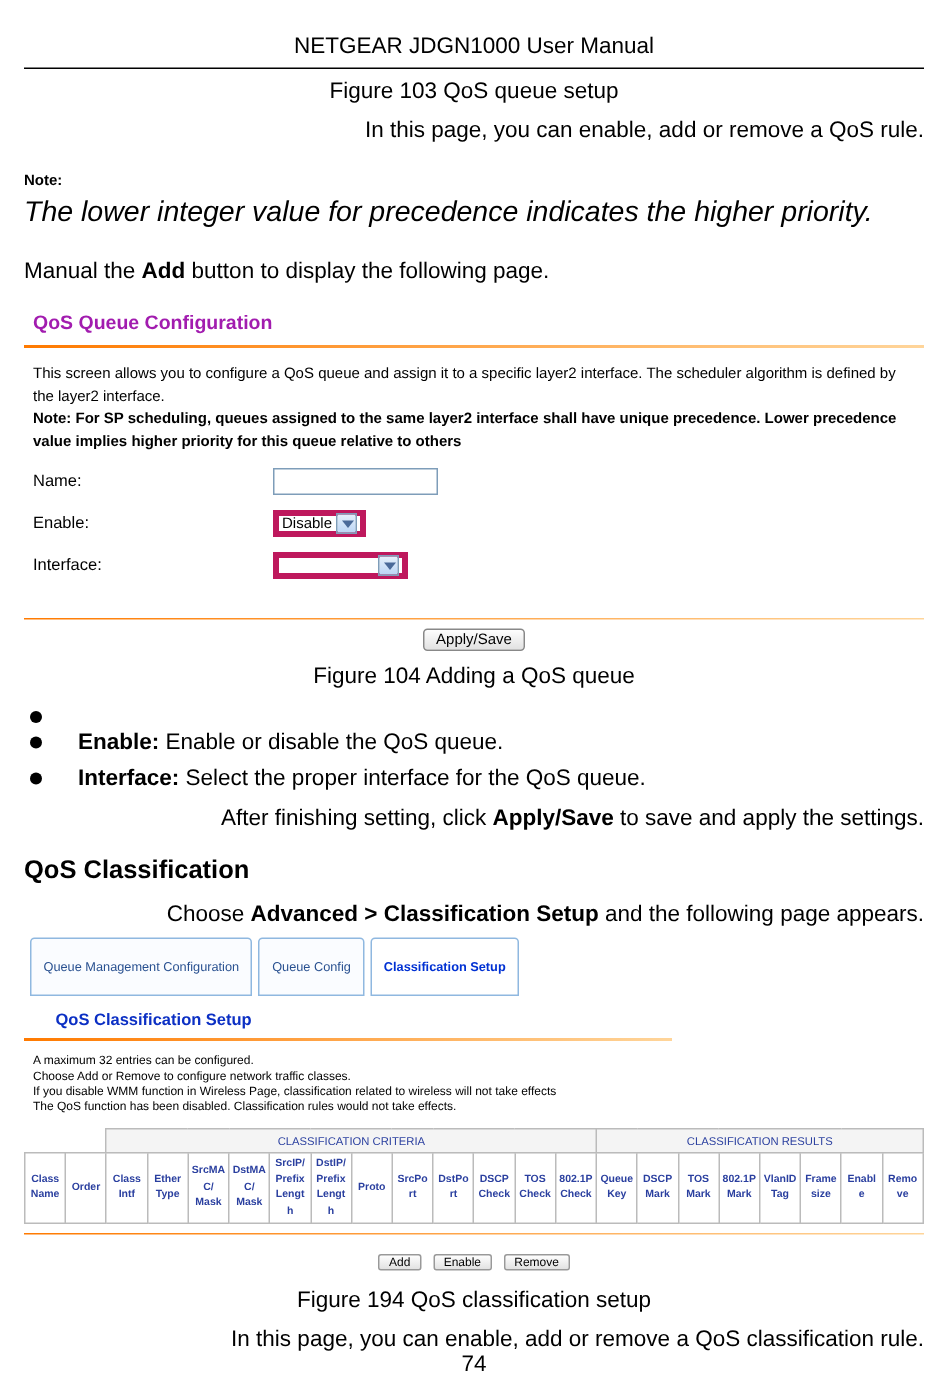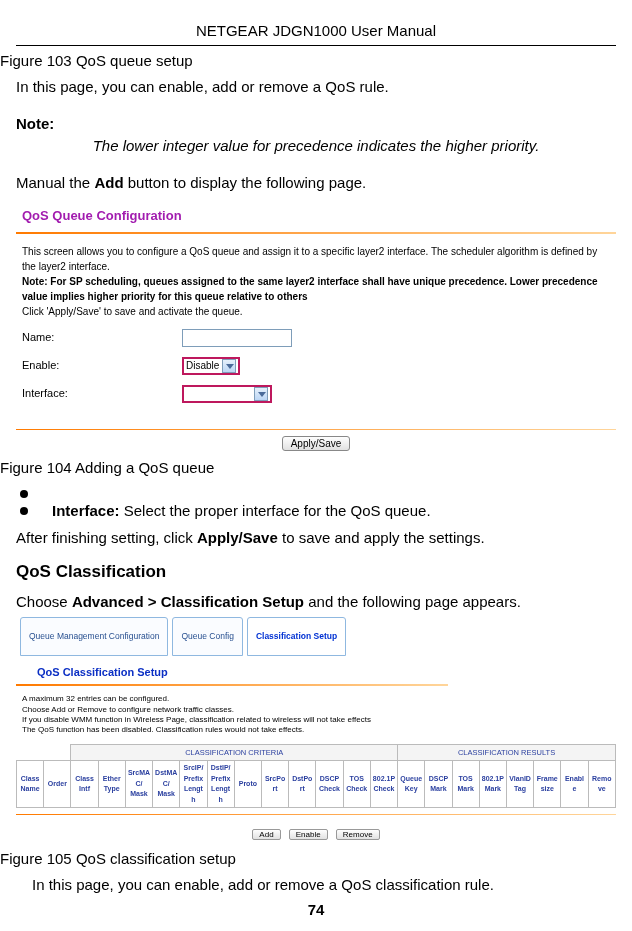--- a/index.html
+++ b/index.html
@@ -16,38 +16,38 @@
     .page-header {
       text-align: center;
       padding-top: 20px;
       font-size: 15px;
     }
     .header-underline {
       border-bottom: 1px solid #000;
       margin: 2px 16px 4px;
     }
     .figure-caption {
-      text-align: left;
+      text-align: center;
       font-size: 15px;
       margin: 2px 0;
     }
     .body-text {
       margin: 4px 16px;
       font-size: 15px;
+      text-align: right;
     }
     .note-label {
       font-weight: bold;
       margin: 14px 16px 0;
-      font-size: 15px;
+      font-size: 10px;
     }
     .note-text {
       font-style: italic;
       margin: 0 16px 14px;
-      font-size: 15px;
-      text-align: center;
+      font-size: 19px;
     }
     .instruction {
       margin: 12px 16px;
     }
     .screenshot1 {
       margin: 6px 16px;
       font-family: Arial, sans-serif;
     }
     .s1-title {
       color: #a21caf;
@@ -75,21 +75,21 @@
     .s1-label {
       width: 160px;
     }
     .s1-input-text {
       border: 1px solid #7e9db9;
       height: 18px;
       width: 110px;
       background: #fff;
     }
     .s1-select {
-      border: 2px solid #be185d;
+      border: 4px solid #be185d;
       height: 18px;
       font-size: 10px;
       padding: 0 2px;
       display: inline-flex;
       align-items: center;
       background: #fff;
     }
     .s1-select-arrow {
       display: inline-block;
       width: 14px;
@@ -216,21 +216,20 @@
       border-radius: 2px;
       background: linear-gradient(#fefefe, #e2e2e2);
       margin: 0 2px;
     }
     .page-number {
       position: absolute;
       bottom: 10px;
       left: 0; right: 0;
       text-align: center;
       font-size: 15px;
-      font-weight: bold;
     }
   </style>
 </head>
 <body>
 
 <div class="page-header">NETGEAR JDGN1000 User Manual</div>
 <div class="header-underline"></div>
 
 <div class="figure-caption">Figure 103 QoS queue setup</div>
 <div class="body-text">In this page, you can enable, add or remove a QoS rule.</div>
@@ -241,21 +240,20 @@
 <div class="instruction">
   <span>Manual the </span><b>Add</b><span> button to display the following page.</span>
 </div>
 
 <div class="screenshot1">
   <div class="s1-title">QoS Queue Configuration</div>
   <div class="s1-hr"></div>
   <div class="s1-desc">
     <span>This screen allows you to configure a QoS queue and assign it to a specific layer2 interface. The scheduler algorithm is defined by the layer2 interface.</span><br>
     <b>Note: For SP scheduling, queues assigned to the same layer2 interface shall have unique precedence. Lower precedence value implies higher priority for this queue relative to others</b><br>
-    <span>Click 'Apply/Save' to save and activate the queue.</span>
   </div>
   <div class="s1-row">
     <div class="s1-label">Name:</div>
     <div class="s1-input-text"></div>
   </div>
   <div class="s1-row">
     <div class="s1-label">Enable:</div>
     <div class="s1-select">
       <span>Disable</span>
       <span class="s1-select-arrow"></span>
@@ -269,20 +267,24 @@
   </div>
   <div class="s1-hr2"></div>
   <button class="s1-button">Apply/Save</button>
 </div>
 
 <div class="figure-caption">Figure 104 Adding a QoS queue</div>
 
 <div class="bullets">
   <div class="bullet-item">
     <span class="bullet-dot"></span>
+  </div>
+  <div class="bullet-item">
+    <span class="bullet-dot"></span>
+    <span class="bullet-text"><b>Enable:</b><span> Enable or disable the QoS queue.</span></span>
   </div>
   <div class="bullet-item">
     <span class="bullet-dot"></span>
     <span class="bullet-text"><b>Interface:</b><span> Select the proper interface for the QoS queue.</span></span>
   </div>
 </div>
 
 <div class="body-text">
   <span>After finishing setting, click </span><b>Apply/Save</b><span> to save and apply the settings.</span>
 </div>
@@ -341,16 +343,16 @@
   </tbody>
     </table>
   <div class="s2-hr2"></div>
   <div class="s2-buttons">
     <button class="s2-button">Add</button>
     <button class="s2-button">Enable</button>
     <button class="s2-button">Remove</button>
   </div>
 </div>
 
-<div class="figure-caption">Figure 105 QoS classification setup</div>
+<div class="figure-caption">Figure 194 QoS classification setup</div>
 <div class="body-text" style="margin-left:32px;">In this page, you can enable, add or remove a QoS classification rule.</div>
 
 <div class="page-number">74</div>
 
 </body></html>

